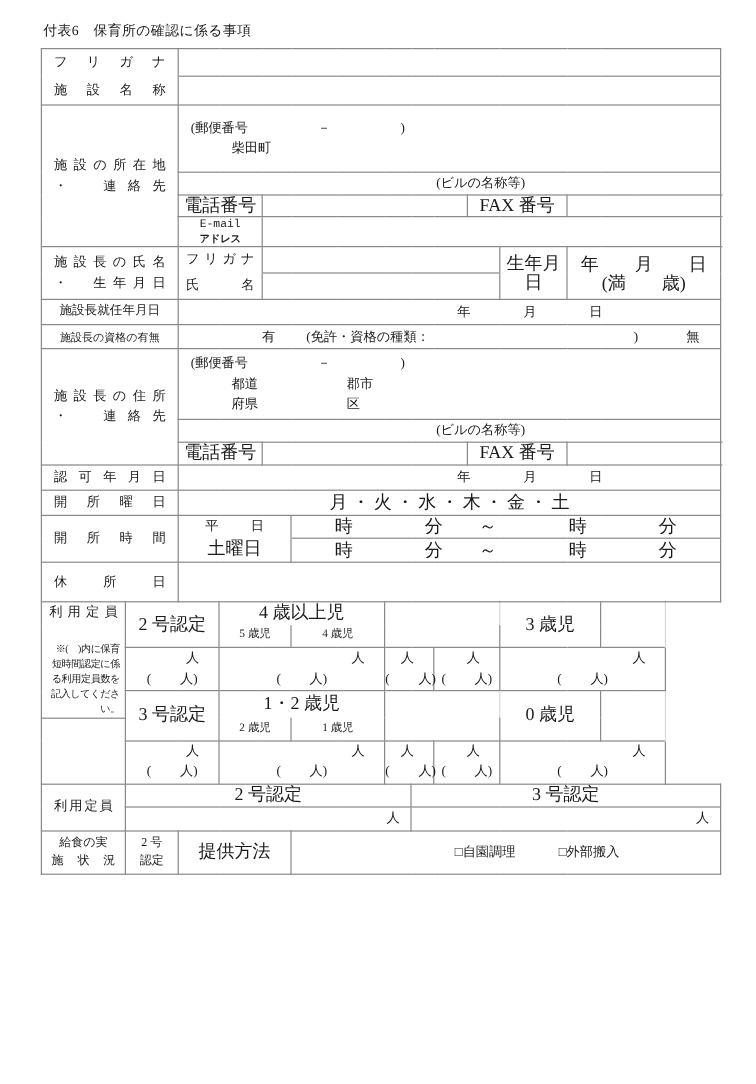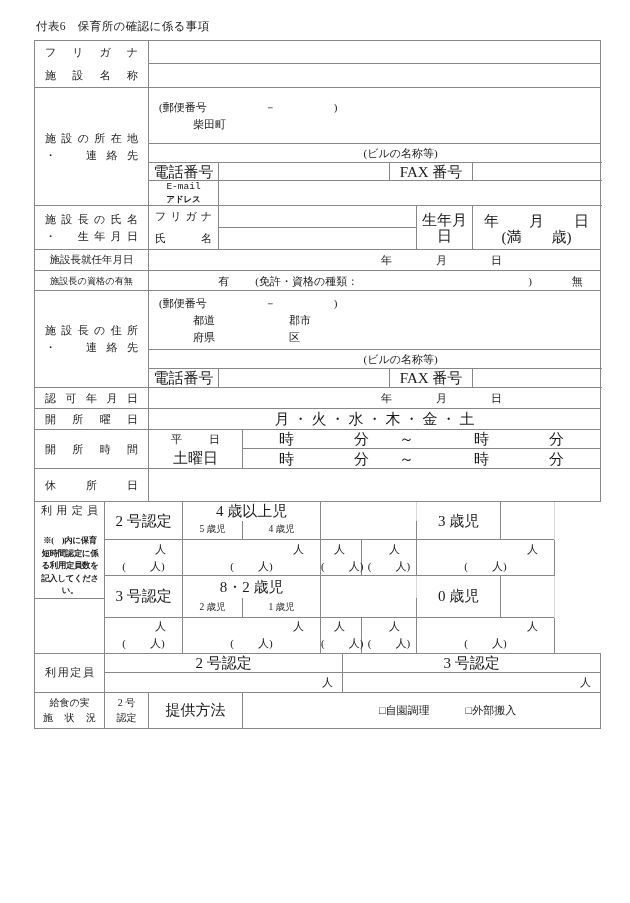--- a/index.html
+++ b/index.html
@@ -131,24 +131,23 @@
     display: block;
     text-align: center;
     font-size: 11px;
     line-height: 17px;
     letter-spacing: 0;
   }
   .note {
     display: block;
     font-size: 8.4px;
     line-height: 12.5px;
-    text-align: center;
+    text-align: right;
     padding: 0 4px 0 5px;
     letter-spacing: -0.3px;
-    font-weight: bold;
   }
   .chk { font-size: 11px; font-family: Liberation Mono, monospace; }
 </style>
 </head>
 <body>
 
 <div class="page">
 
   <div class="doc-title">付表6　保育所の確認に係る事項</div>
 
@@ -388,21 +387,21 @@
         <span class="ln1">人</span>
         <span class="ln2 nowrap"><span>(</span><span style="display:inline-block;width:24px"></span><span>人)</span></span>
       </td>
     </tr>
 
     <tr>
       <td class="hd" colspan="2" rowspan="2" style="height:22px">
         <span class="ctr">3 号認定</span>
       </td>
       <td class="hd nb-b" colspan="4" style="height:19px">
-        <span class="ctr">8・2 歳児</span>
+        <span class="ctr">1・2 歳児</span>
       </td>
       <td class="hd nb-b nb-t" colspan="4" style="border-left-color:#d9d9d9;border-right-color:#d9d9d9"></td>
       <td class="hd" colspan="3" rowspan="2">
         <span class="ctr">0 歳児</span>
       </td>
       <td class="hd nb-b nb-t" colspan="2" style="border-left-color:#d9d9d9;border-right-color:#d9d9d9;border-top-color:#d9d9d9"></td>
     </tr>
     <tr>
       <td class="hd" rowspan="2" style="width:70px;border-top-color:#d9d9d9"></td>
       <td class="hd nb-t" colspan="2" style="height:19px">

